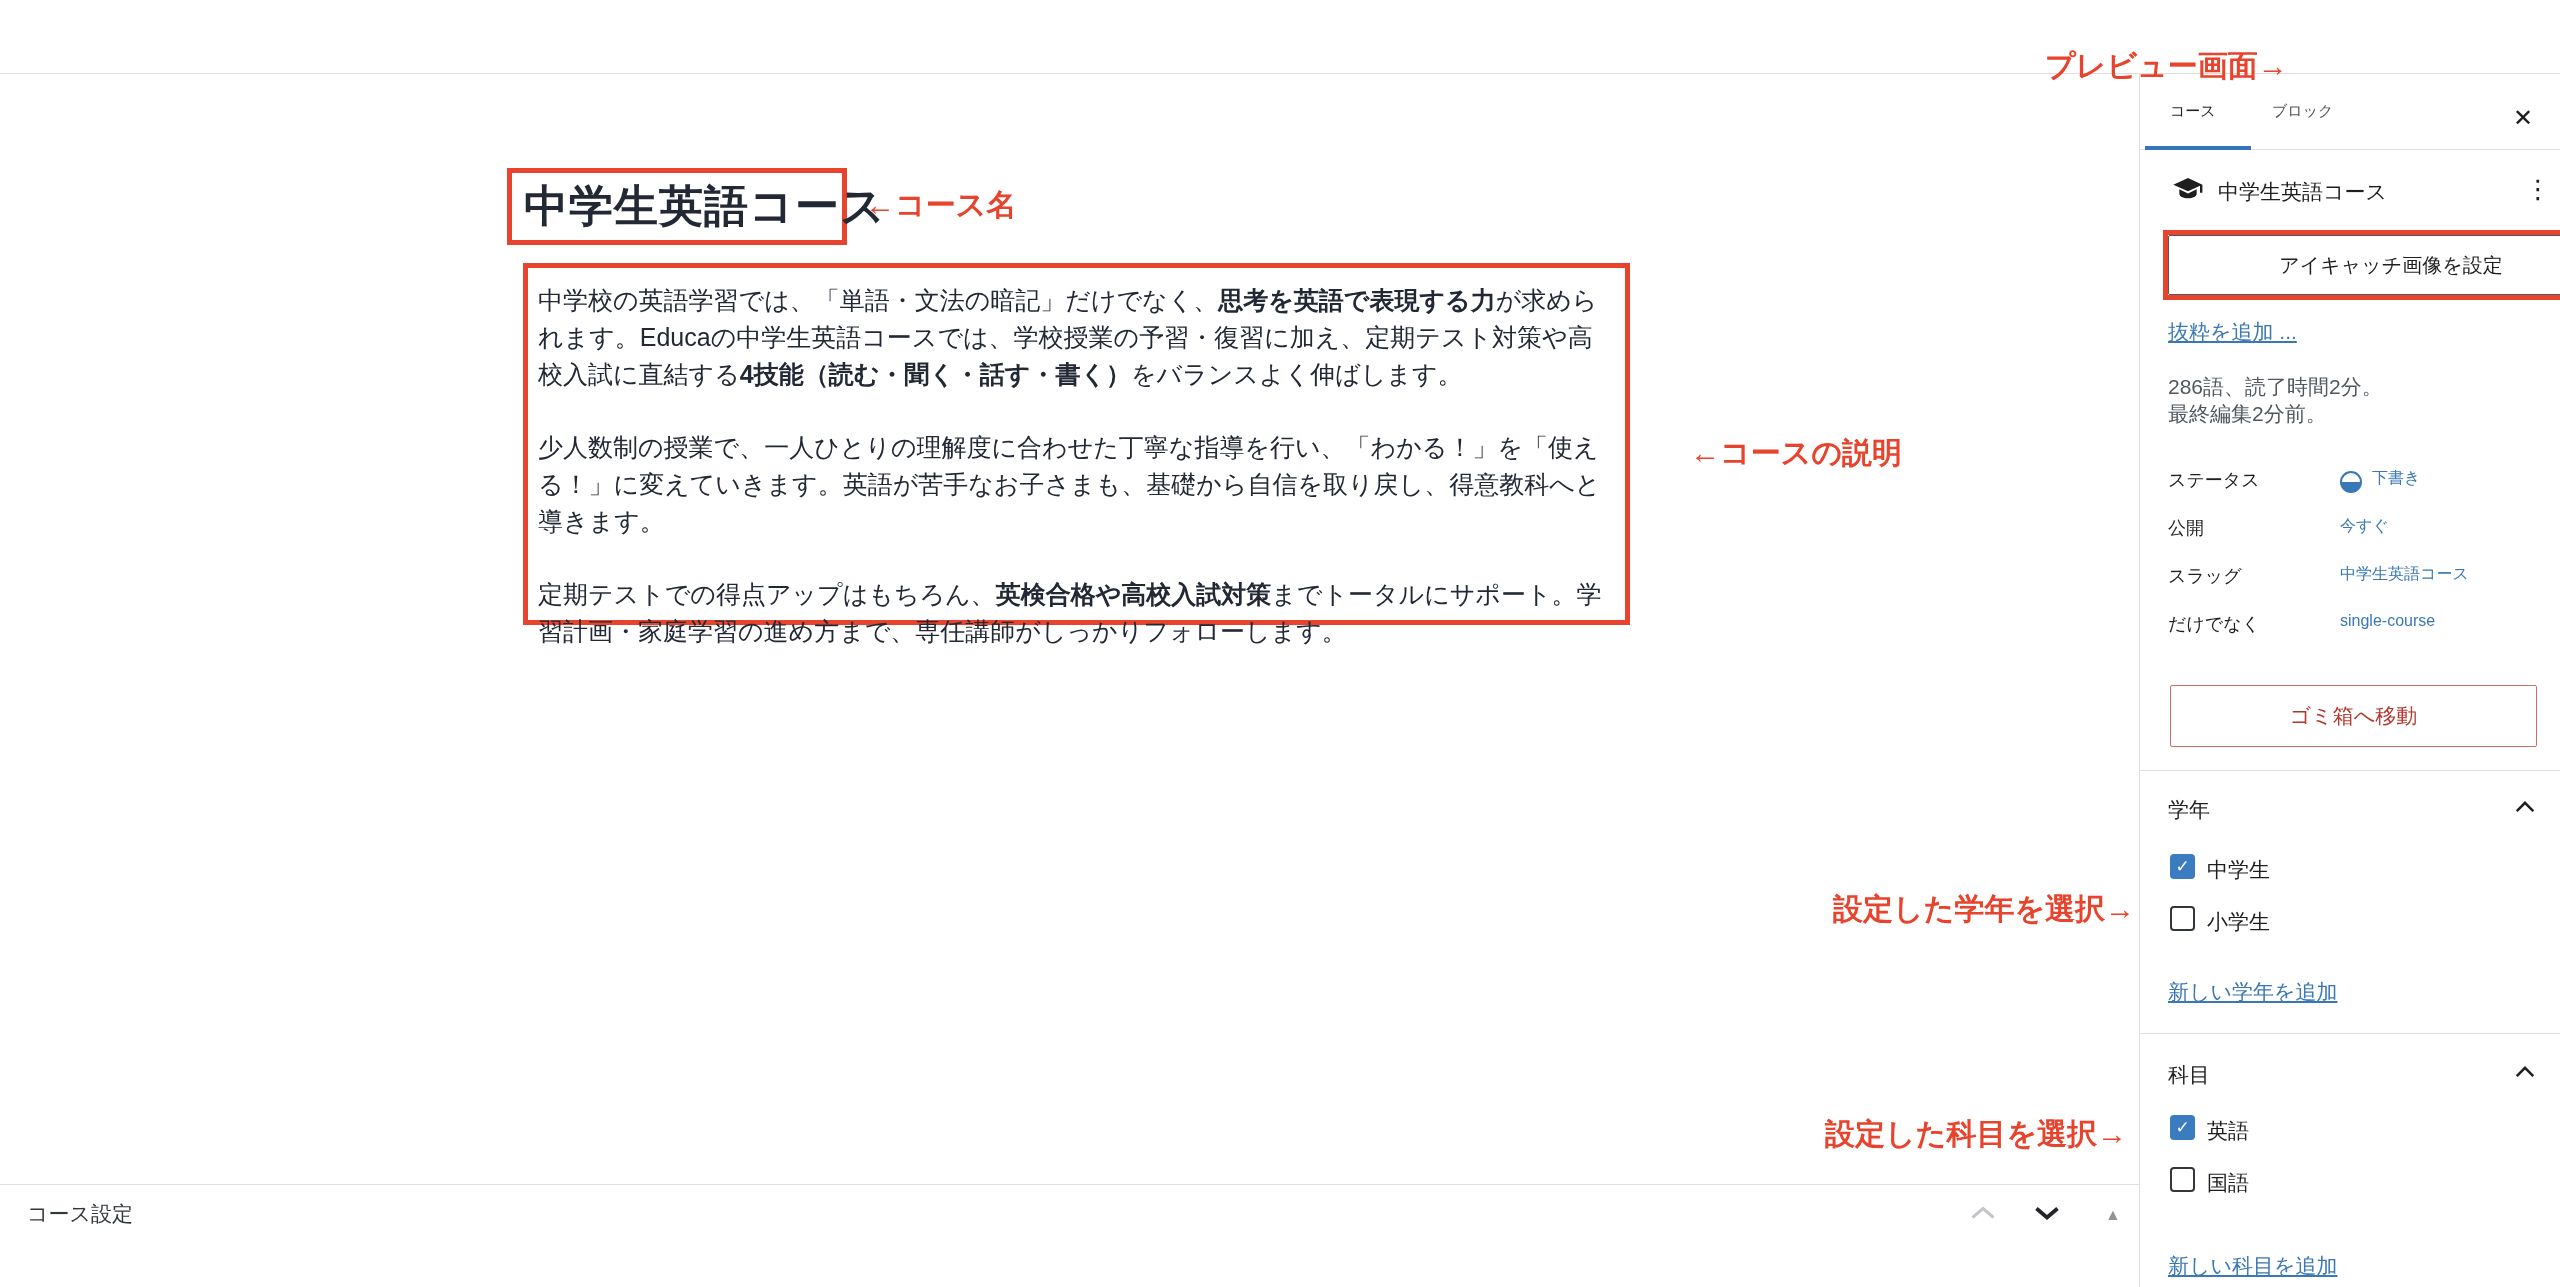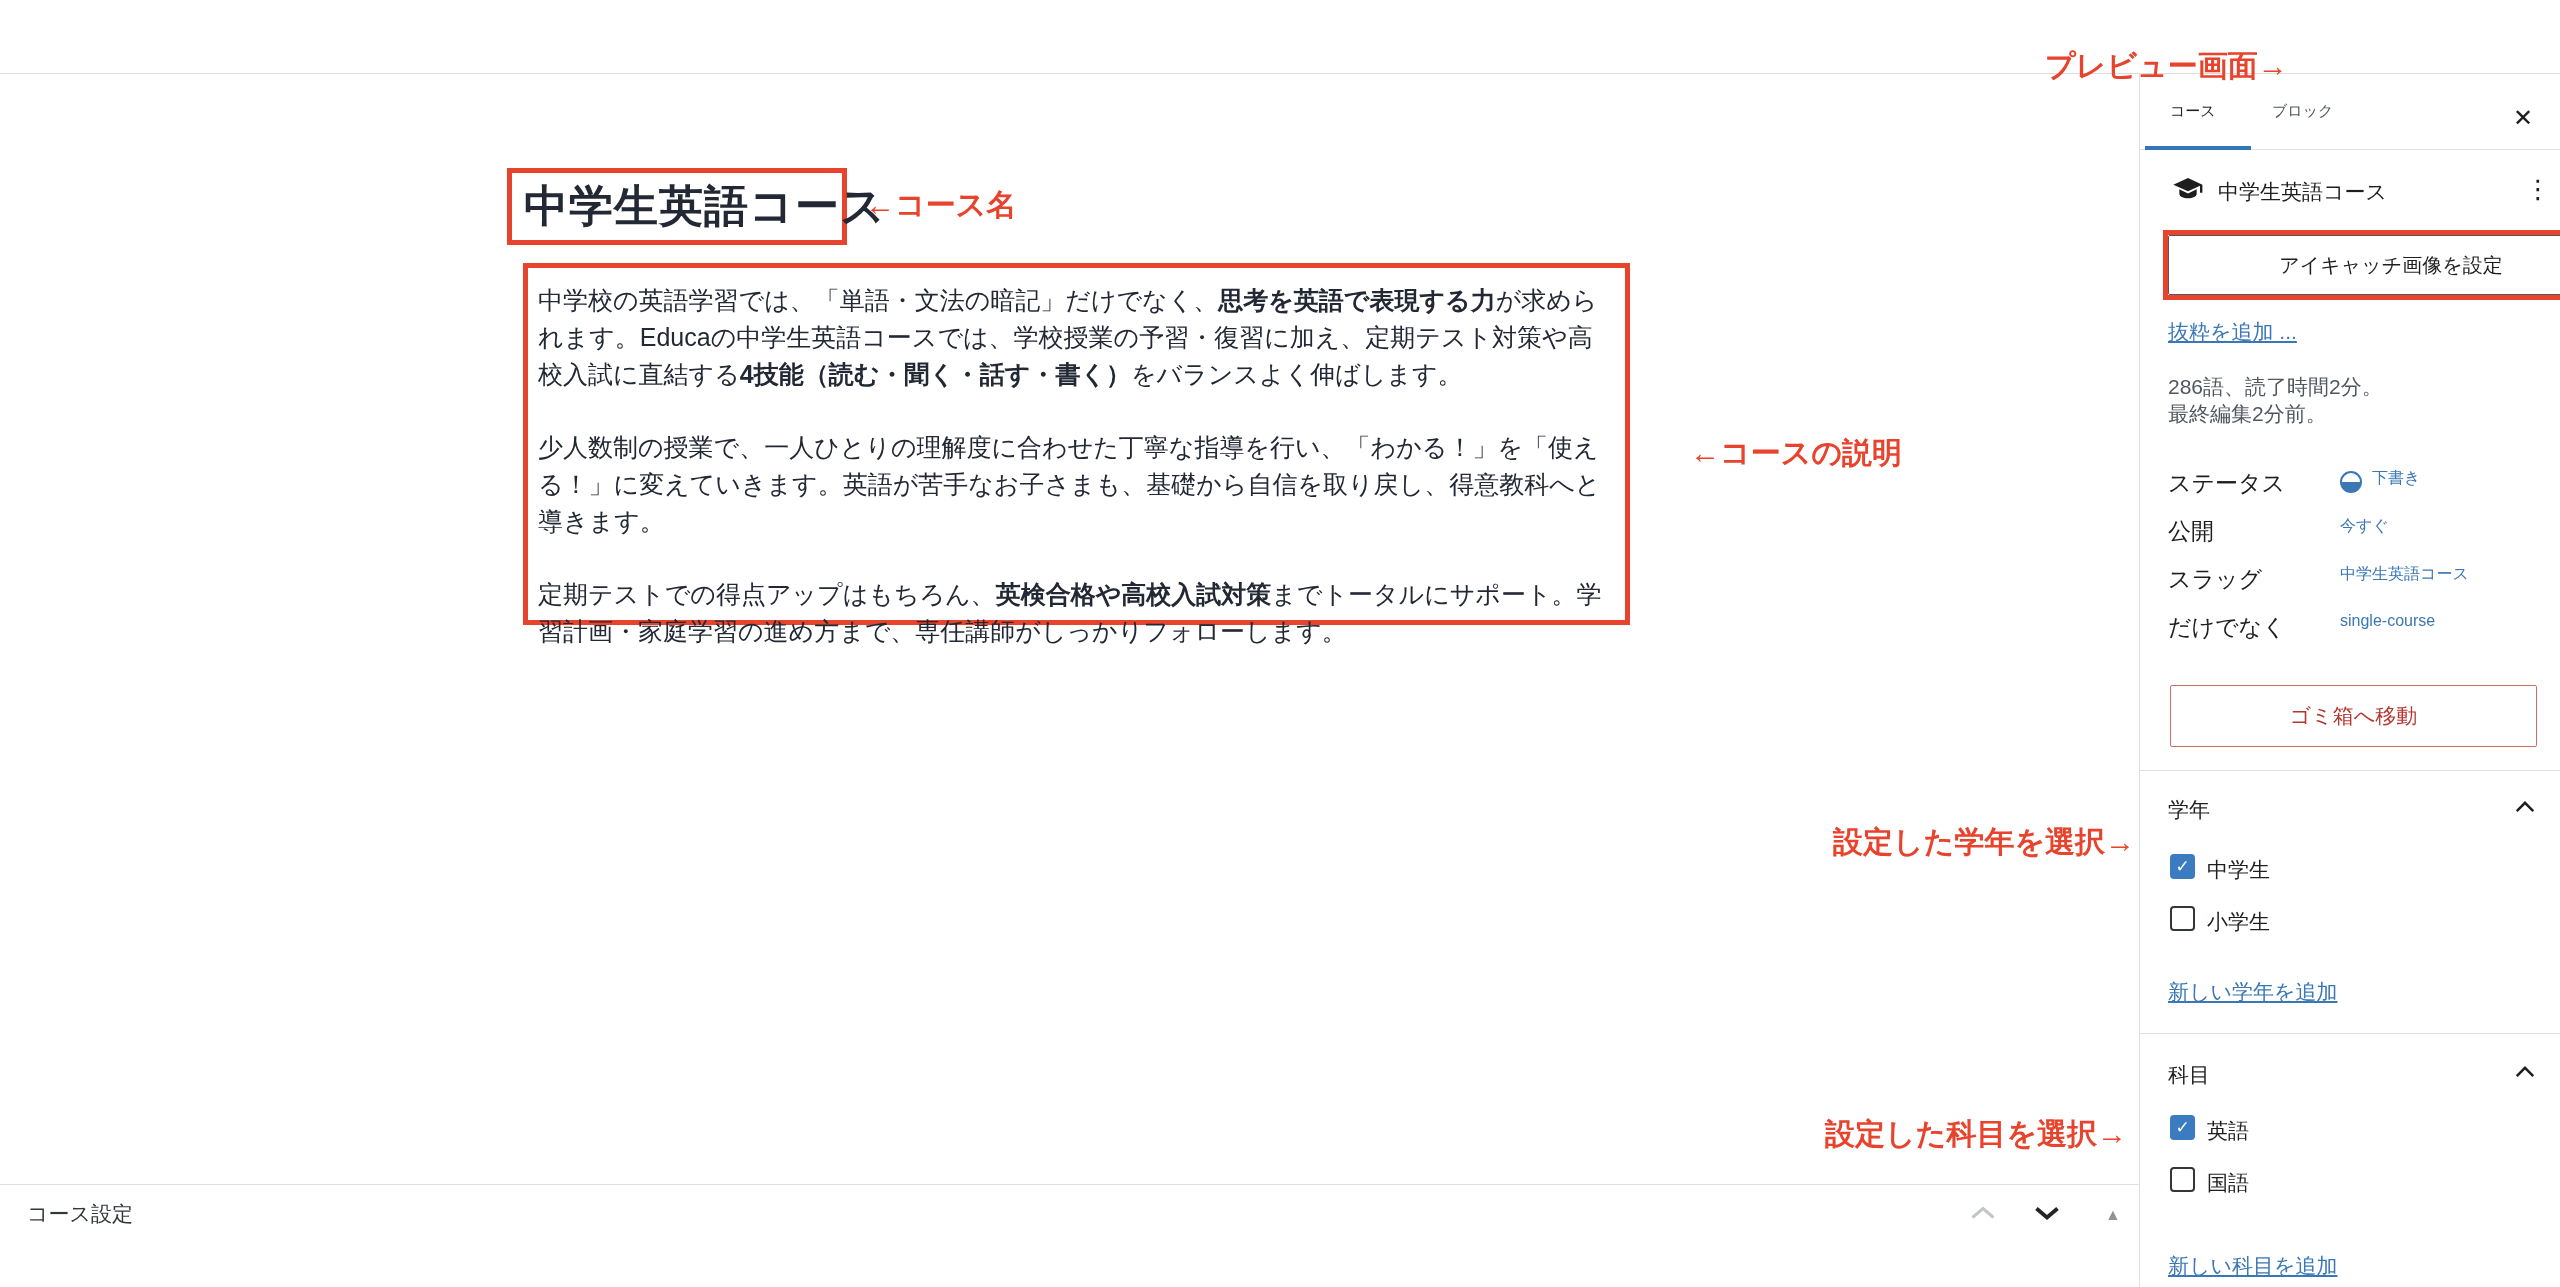--- a/index.html
+++ b/index.html
@@ -57,21 +57,21 @@
   .tab-block{left:2272px;top:102px;color:#50575e;}
   .sb-close{left:2513px;top:104px;font-size:24px;color:#1e1e1e;cursor:pointer;}
   .doc-title{left:2218px;top:178px;font-size:21px;color:#1e1e1e;}
   .sb-kebab{left:2525px;top:176px;}
   .feat-redbox{left:2163px;top:230px;width:456px;height:70px;padding:0;display:flex;}
   .btn-feat{flex:1;background:#fff;border:1.5px solid #50575e;border-radius:2px;font-size:20px;
             color:#1e1e1e;cursor:pointer;font-family:inherit;}
   .link{color:#3a77b5;text-decoration:underline;cursor:pointer;}
   .excerpt{left:2168px;top:318px;font-size:21px;}
   .muted{color:#50575e;font-size:21px;}
-  .row-label{left:2168px;font-size:23px;color:#1e1e1e;}
+  .row-label{left:2168px;font-size:18px;color:#1e1e1e;}
   .row-value{left:2340px;font-size:16px;color:#3a77b5;cursor:pointer;white-space:nowrap;}
   .draft-ic{left:2340px;top:471px;width:22px;height:22px;border-radius:50%;border:2px solid #3a77b5;
             background:linear-gradient(to bottom,transparent 52%,#3a77b5 52%);}
   .trash-btn{left:2170px;top:685px;width:367px;height:62px;background:#fff;border:1.5px solid #c86f66;
              border-radius:2px;color:#b3362e;font-size:21px;cursor:pointer;font-family:inherit;}
   .divider{left:2140px;width:420px;height:1px;background:#e0e0e0;}
   .panel-title{left:2168px;font-size:21px;color:#1e1e1e;font-weight:400;cursor:pointer;}
   .panel-chev{left:2514px;cursor:pointer;}
   .cb{width:25px;height:25px;border-radius:4px;cursor:pointer;}
   .cb.on{background:#3b7bc0;color:#fff;display:flex;align-items:center;justify-content:center;
@@ -162,21 +162,21 @@
   </div>
   <span class="abs ann" style="left:865px;top:185px;">←コース名</span>
 
   <div class="abs para-box">
     <p><span>中学校の英語学習では、「単語・文法の暗記」だけでなく、</span><b>思考を英語で表現する力</b><span>が求められます。Educaの中学生英語コースでは、学校授業の予習・復習に加え、定期テスト対策や高校入試に直結する</span><b>4技能（読む・聞く・話す・書く）</b><span>をバランスよく伸ばします。</span></p>
     <p>少人数制の授業で、一人ひとりの理解度に合わせた丁寧な指導を行い、「わかる！」を「使える！」に変えていきます。英語が苦手なお子さまも、基礎から自信を取り戻し、得意教科へと導きます。</p>
     <p><span>定期テストでの得点アップはもちろん、</span><b>英検合格や高校入試対策</b><span>までトータルにサポート。学習計画・家庭学習の進め方まで、専任講師がしっかりフォローします。</span></p>
   </div>
 
   <span class="abs ann" style="left:1690px;top:433px;">←コースの説明</span>
-  <span class="abs ann" style="left:1833px;top:822px;">設定した学年を選択→</span>
+  <span class="abs ann" style="left:1833px;top:889px;">設定した学年を選択→</span>
   <span class="abs ann" style="left:1825px;top:1114px;">設定した科目を選択→</span>
 
   <div class="abs bottombar"></div>
   <span class="abs crumb">コース設定</span>
   <span class="abs bb-ic" style="left:1968px;">
     <svg width="30" height="20" viewBox="0 0 20 12" fill="none" stroke="#c3c6cb" stroke-width="2">
         <path d="M3 9 L10 3 L17 9"></path>
       </svg>
   </span>
   <span class="abs bb-ic" style="left:2032px;">

